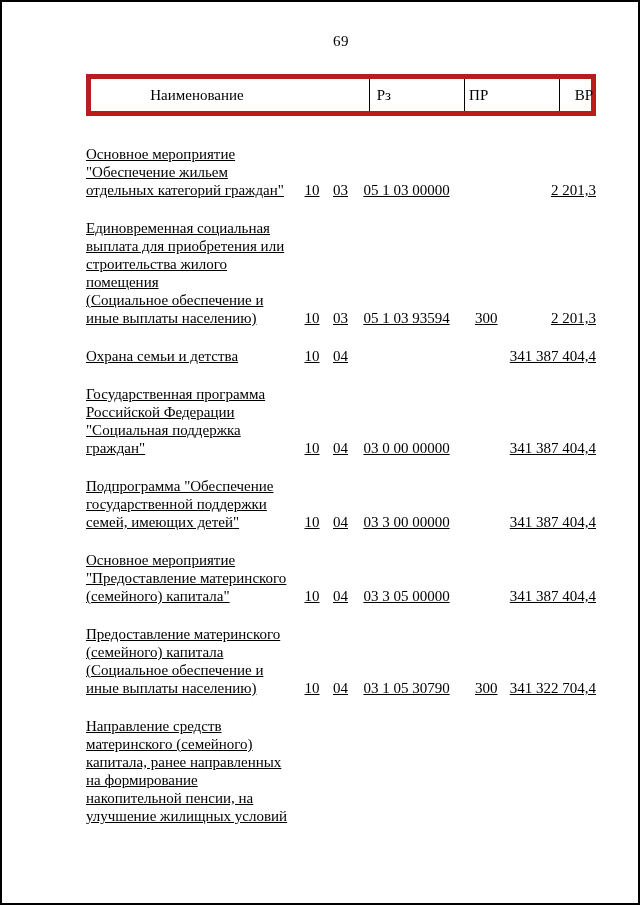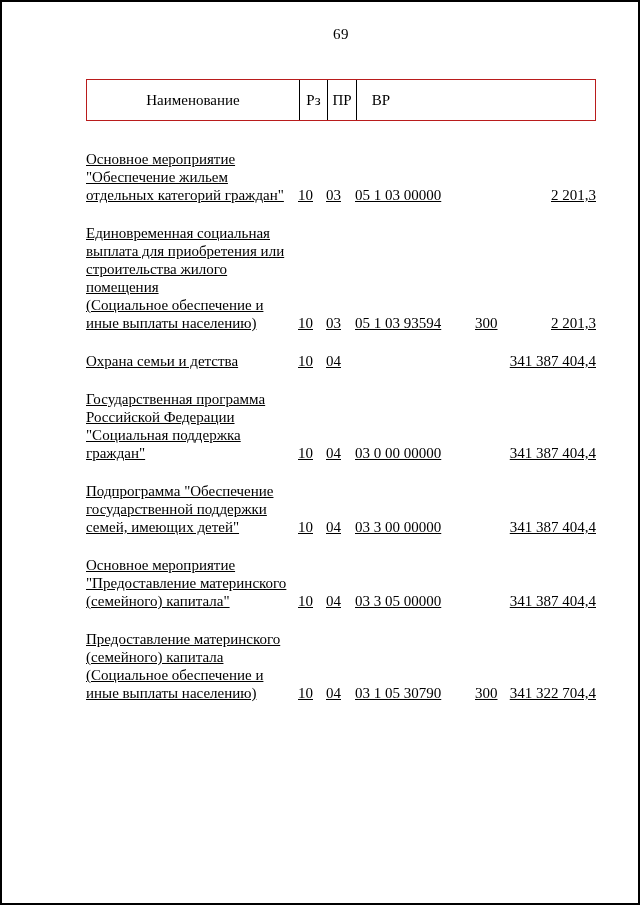--- a/index.html
+++ b/index.html
@@ -12,30 +12,31 @@
     font-family: "Liberation Serif", "DejaVu Serif", serif;
     font-size: 15px;
     border: 2px solid #000000;
     overflow: hidden;
   }
   .content {
     width: 510px;
     margin-left: 84px;
   }
   .page-number {
-    padding-top: 24px;
-    margin-bottom: 36px;
+    padding-top: 31px;
+    margin-bottom: 24px;
     text-align: center;
     letter-spacing: 0.5px;
   }
   
   .thead {
     display: flex;
-    border: 1px solid #b91c1c;
+    border: 5px solid #b91c1c;
     height: 42px;
+    justify-content: space-between;
   }
   .hc {
     display: flex;
     align-items: center;
     justify-content: center;
     border-left: 1px solid #000000;
     text-align: center;
   }
   .hc:first-child { border-left: none; }
   
@@ -52,21 +53,21 @@
     align-items: flex-end;
     margin-bottom: 20px;
     line-height: 18px;
     text-decoration: underline;
   }
   .cell { flex-shrink: 0; }
   .cell.name {
     white-space: pre-line;
     text-align: left;
   }
-  .cell.rz, .cell.pr, .cell.csr, .cell.vr { text-align: left; }
+  .cell.rz, .cell.pr, .cell.csr, .cell.vr { text-align: center; }
   .cell.sum { text-align: right; }
 </style>
 </head>
 <body>
 
 <div class="content">
 
   <div class="page-number">69</div>
 
   <div class="thead">
@@ -151,15 +152,28 @@
 (семейного) капитала
 (Социальное обеспечение и
 иные выплаты населению)</div>
       <div class="cell rz col-rz">10</div>
       <div class="cell pr col-pr">04</div>
       <div class="cell csr col-csr">03 1 05 30790</div>
       <div class="cell vr col-vr">300</div>
       <div class="cell sum col-sum">341 322 704,4</div>
     </div>
 
+    <div class="trow">
+      <div class="cell name col-name">Направление средств
+материнского (семейного)
+капитала, ранее направленных
+на формирование
+накопительной пенсии, на
+улучшение жилищных условий</div>
+      <div class="cell rz col-rz"></div>
+      <div class="cell pr col-pr"></div>
+      <div class="cell csr col-csr"></div>
+      <div class="cell vr col-vr"></div>
+      <div class="cell sum col-sum"></div>
+    </div>
 
   </div>
 </div>
 
 </body></html>

